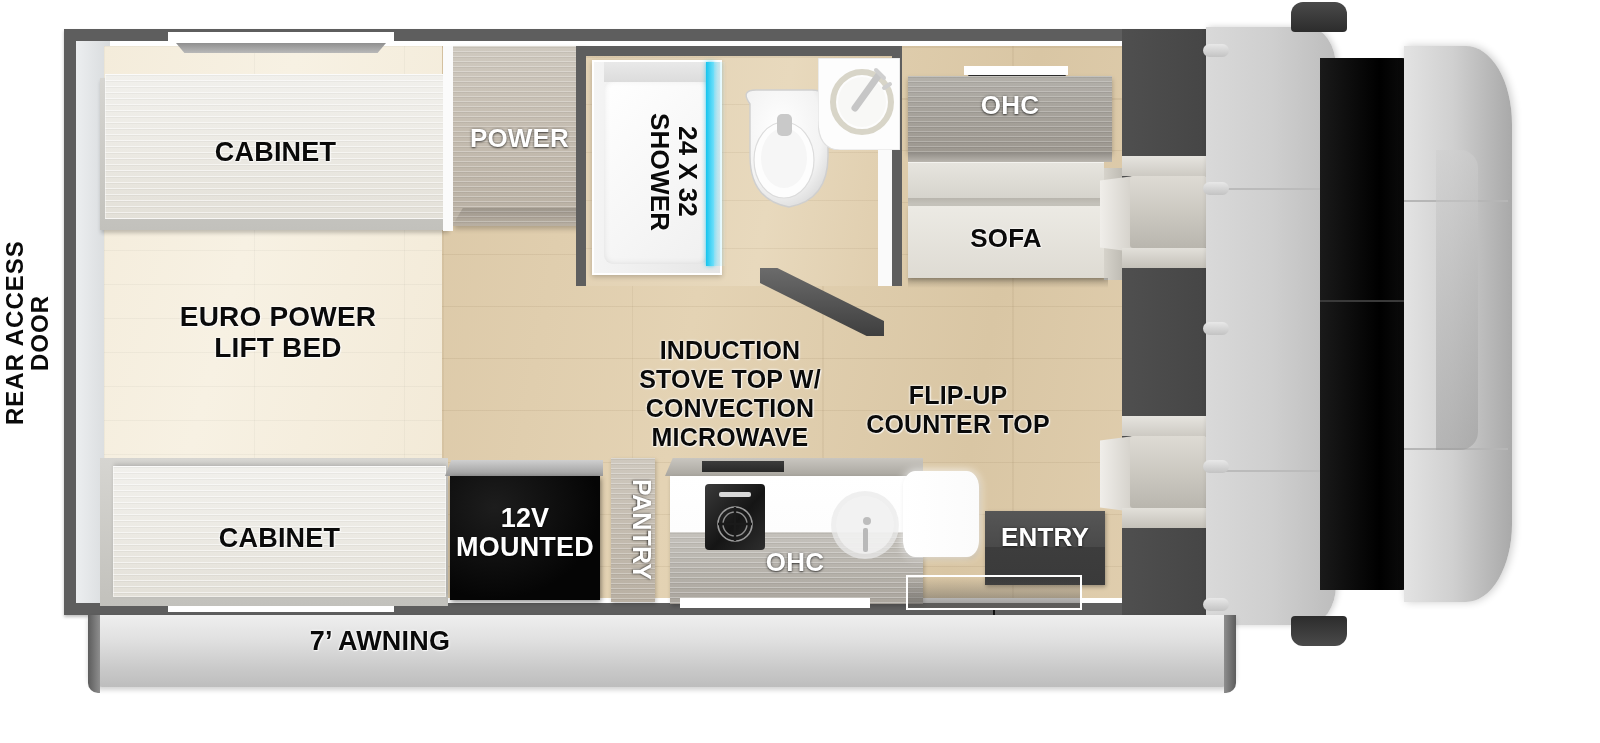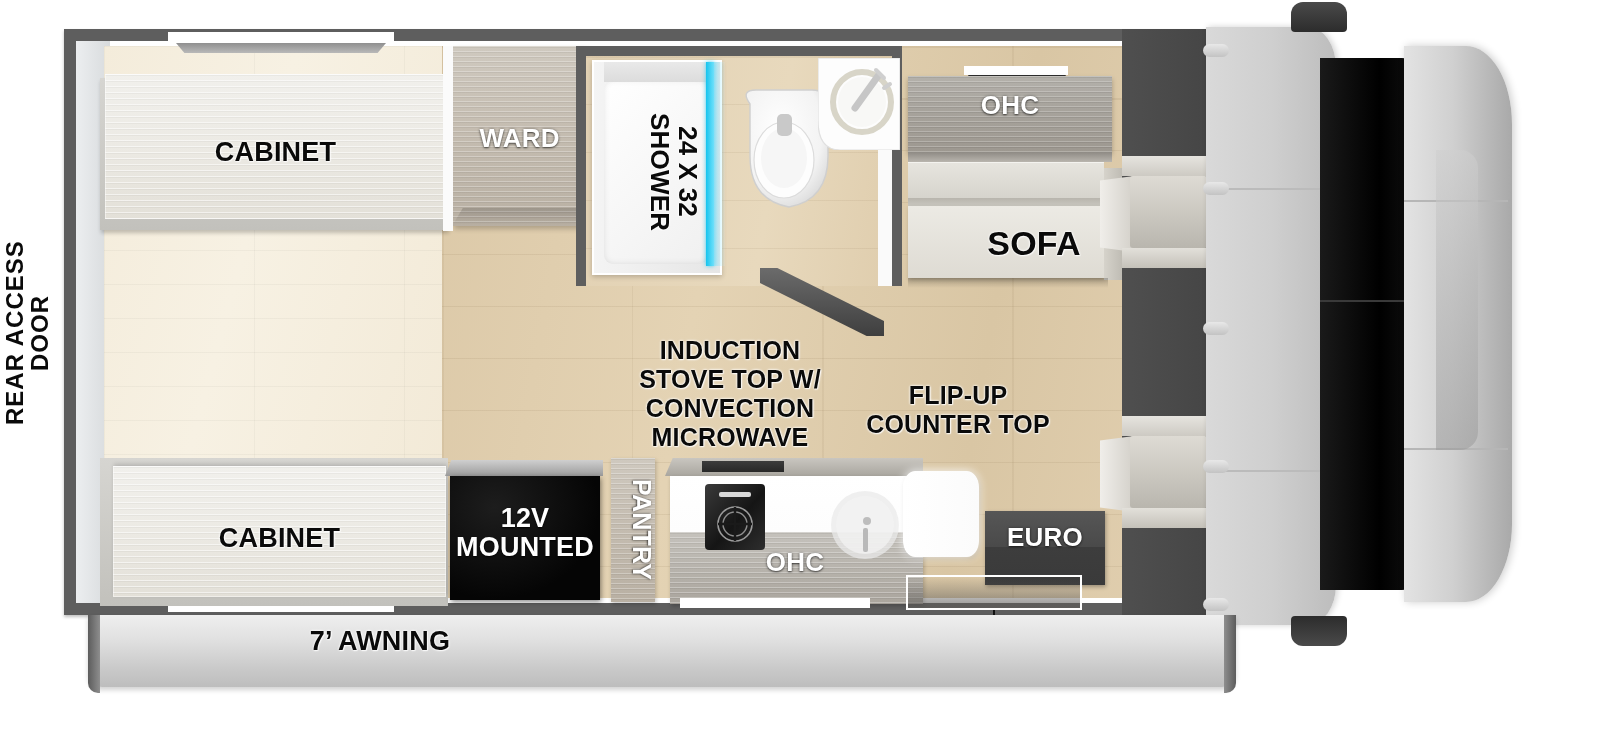--- a/index.html
+++ b/index.html
@@ -104,27 +104,29 @@
               box-shadow:inset 0 0 0 1px rgba(255,255,255,.45);"></div>
   <div class="lbl dark" style="left:105px;top:138px;width:341px;font-size:27px;">CABINET</div>
 
   <div class="abs" style="left:100px;top:458px;width:348px;height:148px;
               background:linear-gradient(to bottom,#d6d5d1,#c2c1bc);"></div>
   <div class="abs wood-light" style="left:113px;top:466px;width:333px;height:131px;
               box-shadow:inset 0 0 0 1px rgba(255,255,255,.45),
                          1px -2px 4px rgba(0,0,0,.15);"></div>
   <div class="lbl dark" style="left:113px;top:524px;width:333px;font-size:27px;">CABINET</div>
 
+  <div class="lbl dark" style="left:110px;top:302px;width:336px;font-size:28px;line-height:1.1;">EURO POWER
+LIFT BED</div>
 
   <div class="abs wood-warm" style="left:452px;top:46px;width:135px;height:180px;
               box-shadow:2px 3px 5px rgba(0,0,0,.22);"></div>
   <div class="abs" style="left:452px;top:208px;width:135px;height:18px;
               background:linear-gradient(to bottom,rgba(0,0,0,.16),rgba(0,0,0,0));
               clip-path:polygon(0 100%,8% 0,100% 0,100% 100%);"></div>
-  <div class="lbl light" style="left:452px;top:125px;width:135px;font-size:26px;">WARD</div>
+  <div class="lbl light" style="left:452px;top:125px;width:135px;font-size:26px;">POWER</div>
 
   <div class="abs" style="left:443px;top:46px;width:10px;height:185px;background:#fbfbfb;"></div>
 
   <div class="abs" style="left:576px;top:46px;width:326px;height:240px;background:#5e5e5e;"></div>
   <div class="abs floor-bath" style="left:586px;top:56px;width:306px;height:230px;"></div>
 
   <div class="abs" style="left:592px;top:60px;width:130px;height:215px;
               background:linear-gradient(to right,#f4f4f4,#e6e6e6);
               border:2px solid #ffffff;
               box-shadow:0 2px 5px rgba(0,0,0,.2);"></div>
@@ -190,21 +192,21 @@
   <div class="abs" style="left:908px;top:162px;width:196px;height:44px;
               background:linear-gradient(to bottom,#e7e5df,#d2d0c9);
               box-shadow:inset 0 1px 0 #f4f3ef;"></div>
   <div class="abs" style="left:908px;top:198px;width:196px;height:14px;
               background:linear-gradient(to bottom,#b8b5ad,#d6d4cd);"></div>
   <div class="abs" style="left:908px;top:206px;width:196px;height:72px;
               background:linear-gradient(to bottom,#eceae4,#dedbd3);
               box-shadow:1px 2px 4px rgba(0,0,0,.2);"></div>
   <div class="abs" style="left:1104px;top:168px;width:18px;height:112px;
               background:linear-gradient(to right,#d6d3cb,#bfbcb4);"></div>
-  <div class="lbl dark" style="left:908px;top:225px;width:196px;font-size:34px;padding-left:28px;">SOFA</div>
+  <div class="lbl dark" style="left:908px;top:225px;width:196px;font-size:26px;">SOFA</div>
   <div class="abs" style="left:908px;top:278px;width:200px;height:10px;
               background:linear-gradient(to bottom,rgba(0,0,0,.22),rgba(0,0,0,0));"></div>
 
   <div class="abs" style="left:445px;top:460px;width:158px;height:16px;
               background:linear-gradient(to bottom,#cfcfcf,#9b9b9b);
               clip-path:polygon(4% 0,100% 0,100% 100%,0 100%);"></div>
   <div class="abs" style="left:450px;top:476px;width:150px;height:124px;
               background:radial-gradient(ellipse at 30% 25%,#1d1d1d,#050505 70%);
               box-shadow:1px 2px 5px rgba(0,0,0,.45);"></div>
   <div class="lbl light" style="left:450px;top:504px;width:150px;font-size:27px;
@@ -251,21 +253,21 @@
   <div class="abs" style="left:903px;top:471px;width:76px;height:86px;
               background:linear-gradient(to right,#ffffff,#fbfbfb);
               border-radius:12px/16px;
               box-shadow:0 0 10px rgba(255,255,255,.95),1px 2px 4px rgba(0,0,0,.18);"></div>
 
   <div class="abs win" style="left:680px;top:598px;width:190px;height:10px;"></div>
 
   <div class="abs" style="left:985px;top:511px;width:120px;height:74px;
               background:linear-gradient(to bottom,#565656 0%,#4a4a4a 48%,#3d3d3d 49%,#3a3a3a 100%);
               box-shadow:1px 2px 4px rgba(0,0,0,.3);"></div>
-  <div class="lbl light" style="left:985px;top:524px;width:120px;font-size:26px;">EURO</div>
+  <div class="lbl light" style="left:985px;top:524px;width:120px;font-size:26px;">ENTRY</div>
 
   <div class="abs" style="left:906px;top:575px;width:176px;height:35px;
               border:2px solid #ffffff;
               background:linear-gradient(to bottom,#57565300,#5c5a57aa);"></div>
   <div class="abs" style="left:993px;top:610px;width:2px;height:24px;background:#111;"></div>
   <div class="lbl dark" style="left:838px;top:626px;width:312px;font-size:25px;line-height:1.12;">SWING DOWN
 ROOF MOUNTED TV</div>
 
   <div class="abs" style="left:1122px;top:29px;width:92px;height:586px;
               background:linear-gradient(to right,#4f4f4f,#454545);"></div>

